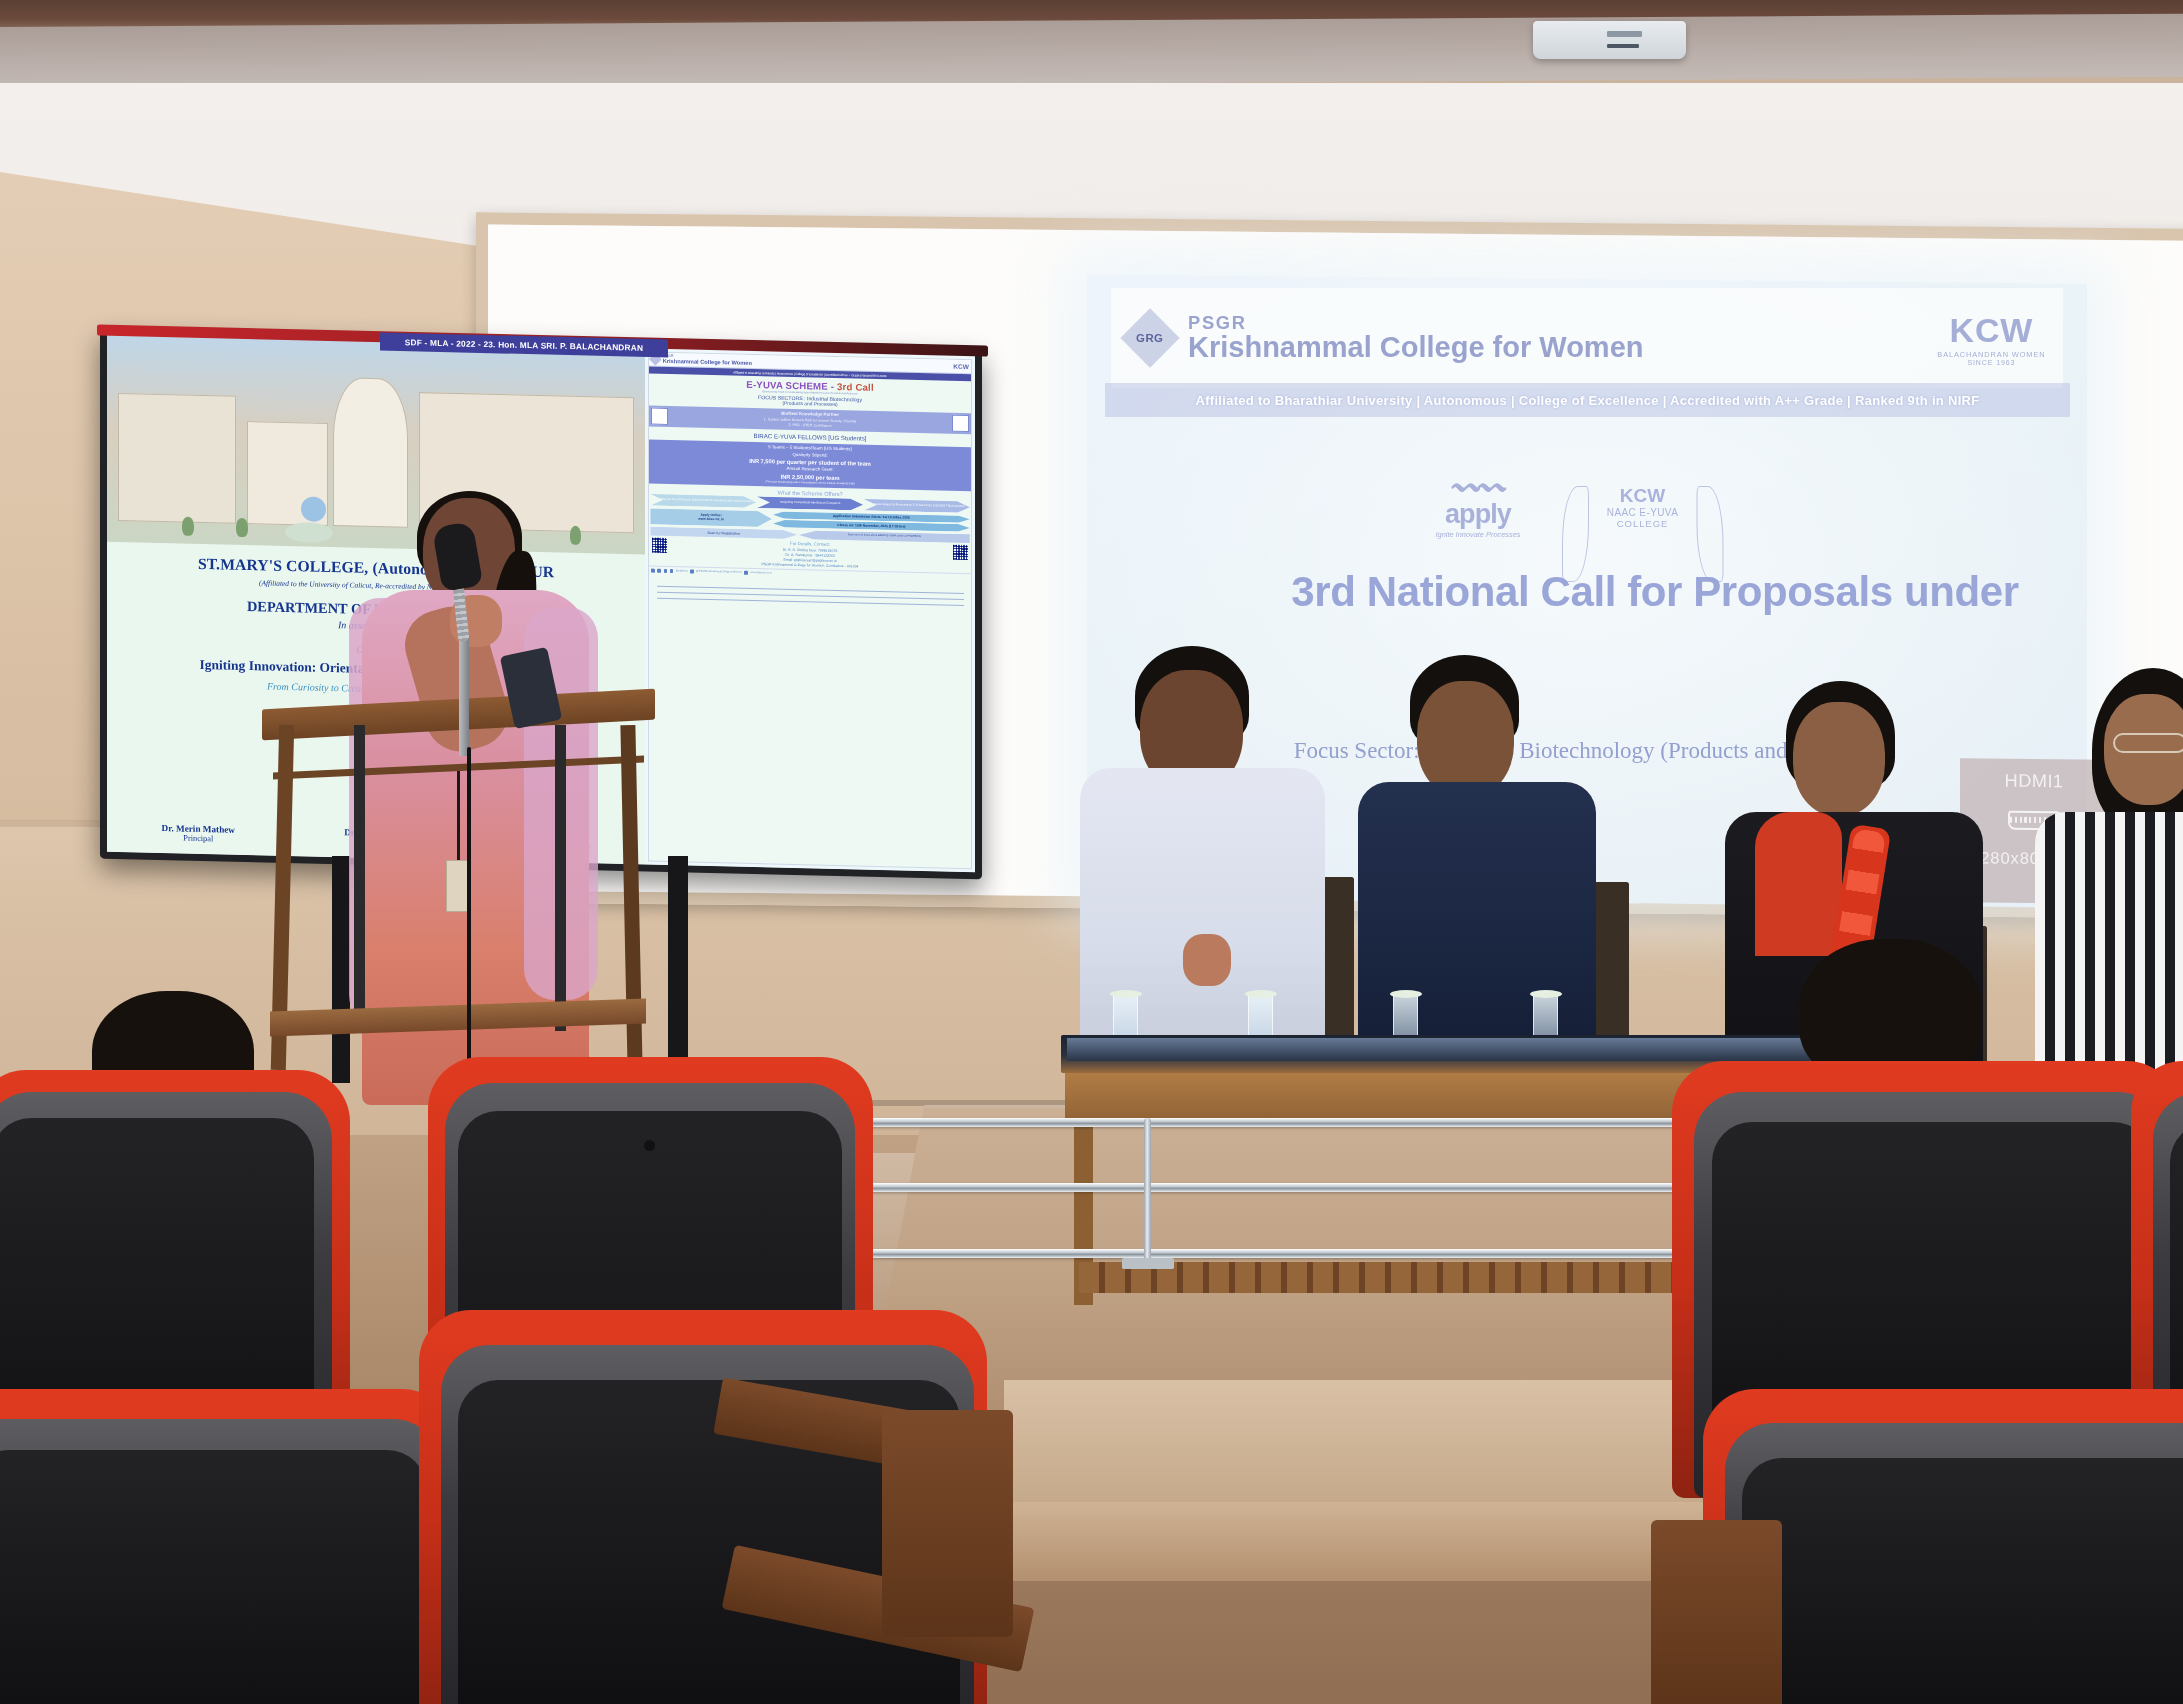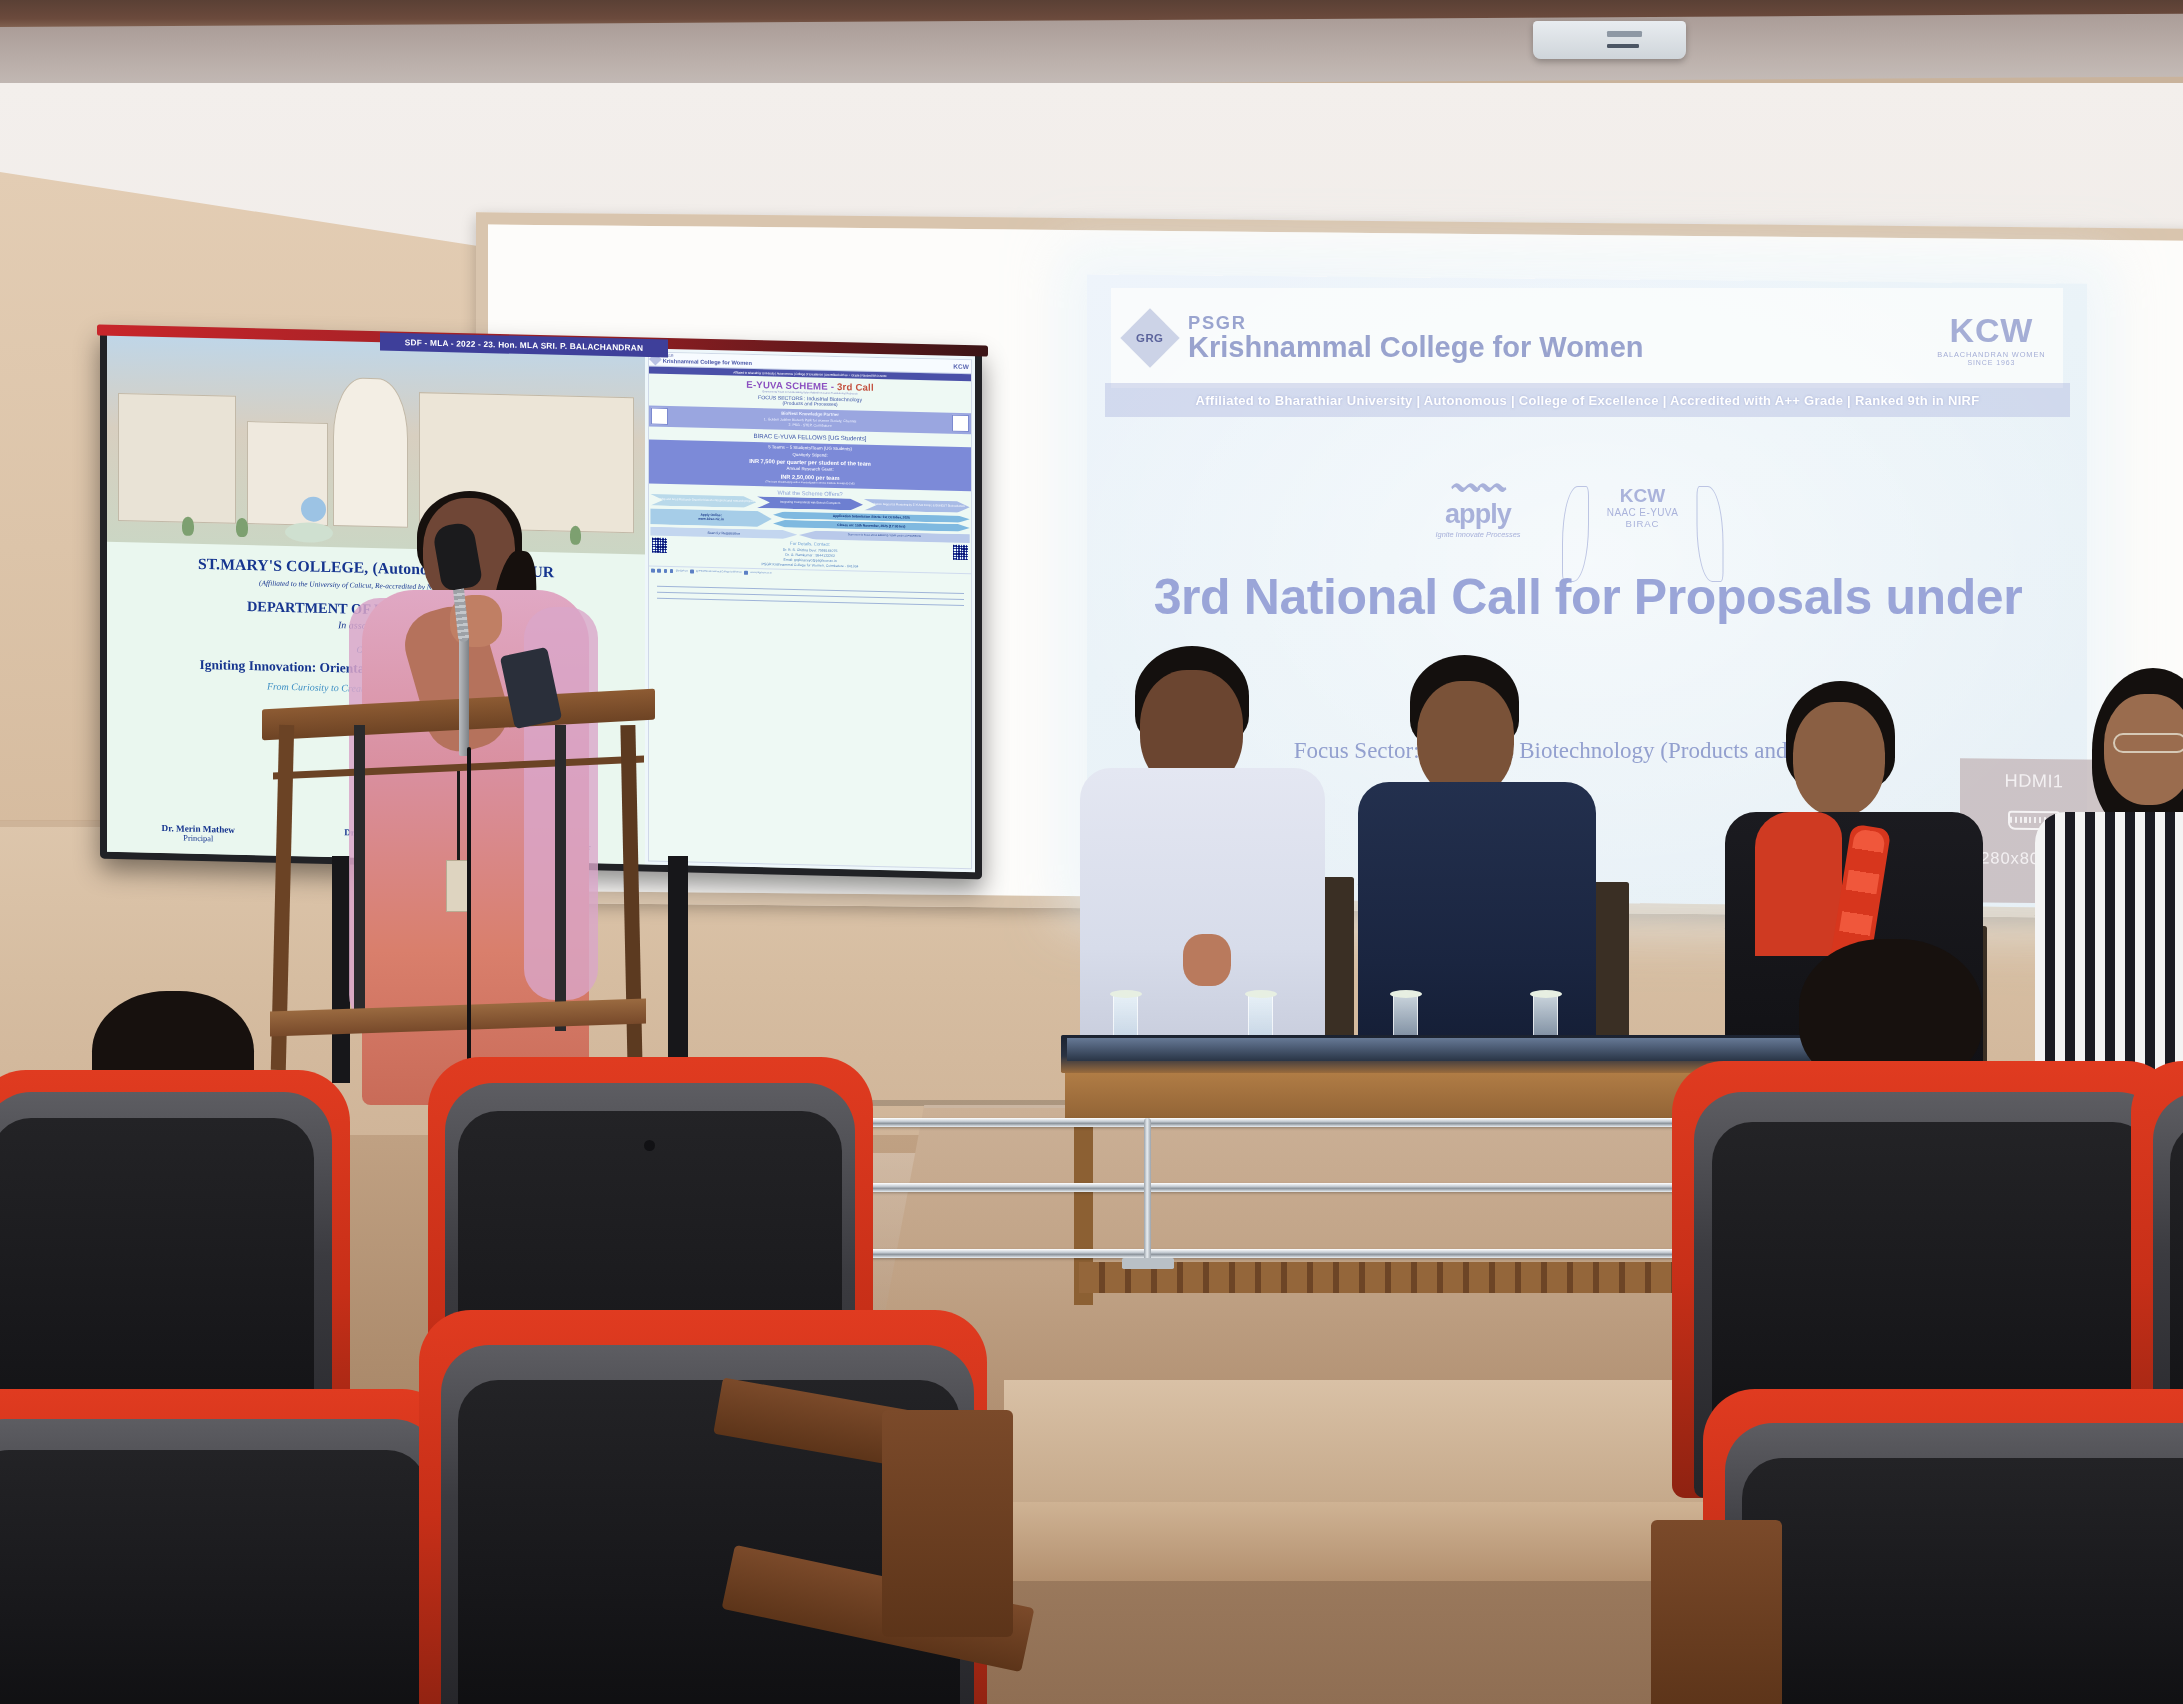--- a/index.html
+++ b/index.html
@@ -138,23 +138,23 @@
   .wreath .eyuva{ font-size:10px; letter-spacing:0.4px; }
   .wreath .centre{ font-size:9.6px; letter-spacing:0.9px; }
   .wreath:before,.wreath:after{
     content:"";position:absolute;top:1.7px;width:24.5px;height:94px;
     border:1.7px solid rgba(170,179,219,.75);border-radius:60% 10% 60% 10%;
   }
   .wreath:before{ left:-10.5px; }
   .wreath:after{ right:-10.5px; transform:scaleX(-1); }
 
   .slide-title{
-    position:absolute; left:1101px; top:568px; width:974px;
+    position:absolute; left:1168px; top:568px; width:974px;
     text-align:center; color:#9aa5d8; font-weight:bold;
-    font-size:50px; line-height:1.16; letter-spacing:-0.4px;
+    font-size:42px; line-height:1.16; letter-spacing:-0.4px;
   }
   .slide-sub{
     position:absolute; left:1105px; top:738px; width:974px;
     text-align:center; color:#93a0cf;
     font-family:"Liberation Serif", serif; font-size:23px;
   }
 
   
   .hdmi-panel{
     position:absolute; left:1960px; top:759px; width:148px; height:144px;
@@ -426,21 +426,21 @@
 
   <div class="logo-row">
     <div class="birac-logo">
       <div class="helix">〰〰</div>
       <div class="word">apply</div>
       <div class="tag">Ignite Innovate Processes</div>
     </div>
     <div class="wreath">
       <div class="kcwtop">KCW</div>
       <div class="eyuva">NAAC E-YUVA</div>
-      <div class="centre">BIRAC</div>
+      <div class="centre">COLLEGE</div>
     </div>
   </div>
 
   <div class="slide-title">
     <div>3rd National Call for Proposals under</div>
   </div>
   <div class="slide-sub">Focus Sector: Industrial Biotechnology (Products and Processes)</div>
 
   <div class="hdmi-panel">
     <div class="t">HDMI1</div>

